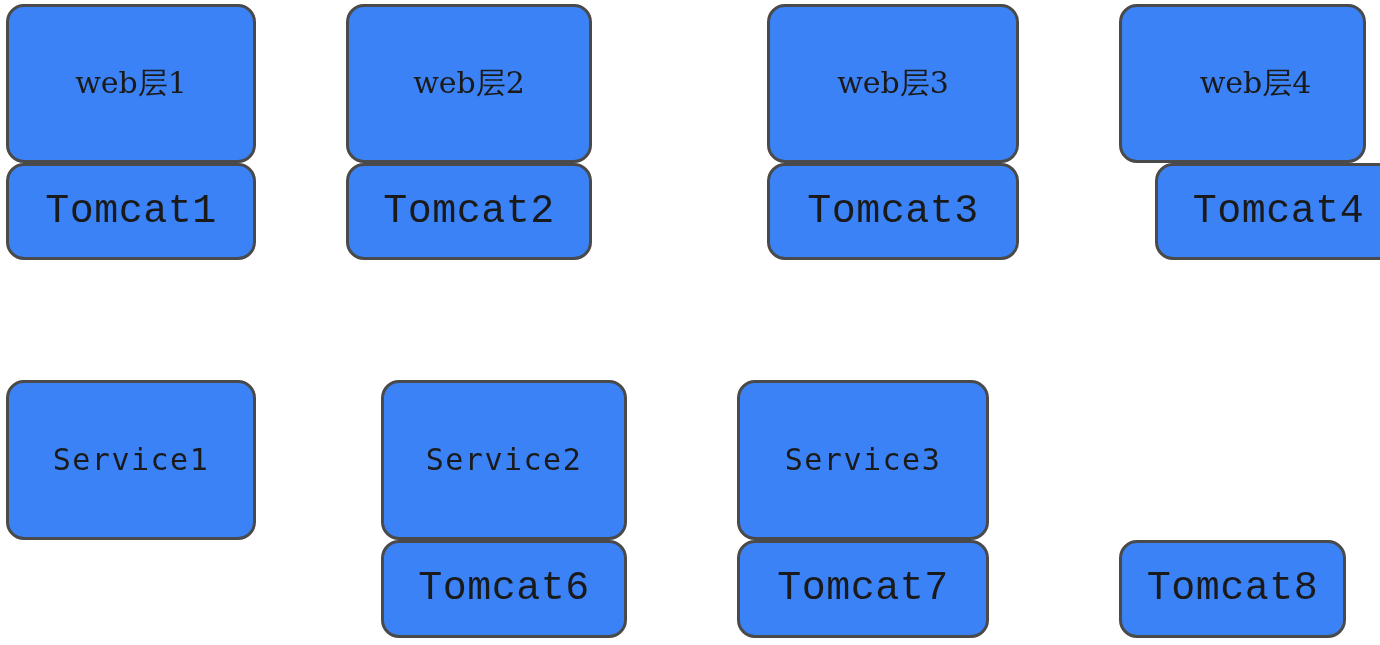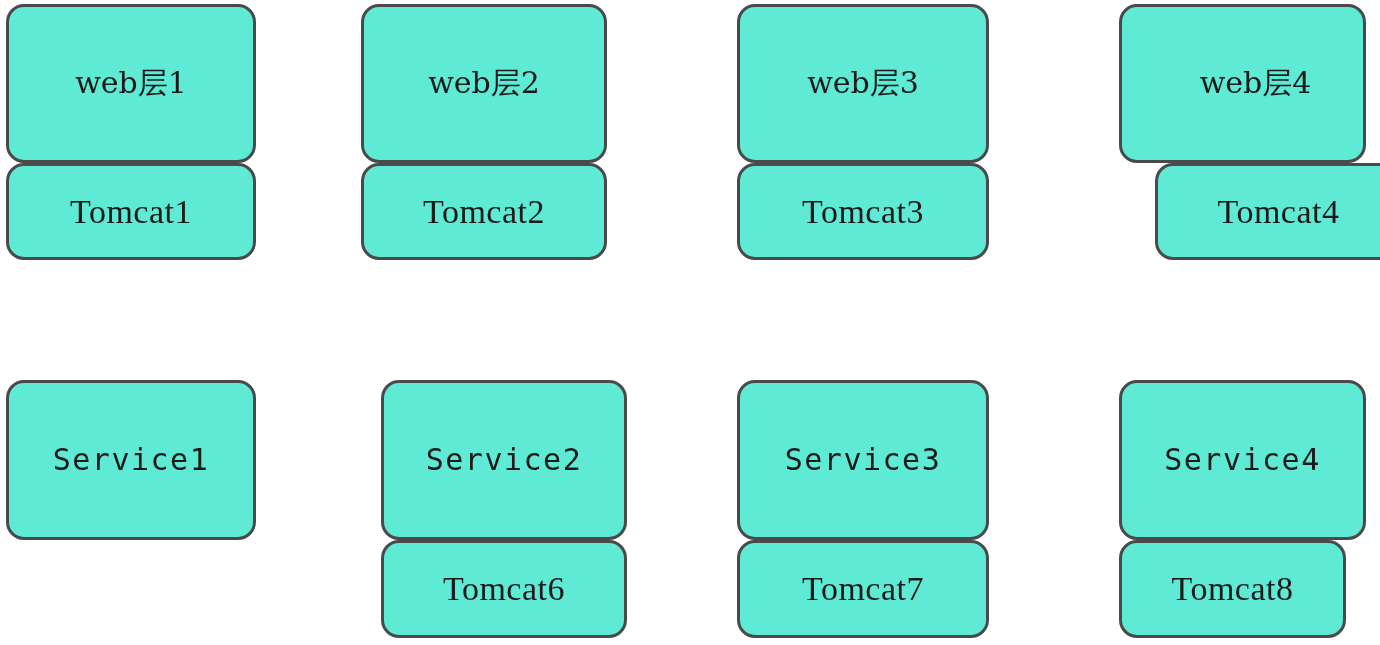--- a/index.html
+++ b/index.html
@@ -25,21 +25,21 @@
   
   .stack {
     position: absolute;
   }
 
   
   .box {
     position: absolute;
     left: 0;
     box-sizing: border-box;
-    background: #5eead4;
+    background: #3b82f6;
     border: 3px solid #4a4a4a;
     border-radius: 18px;
     display: flex;
     align-items: center;
     justify-content: center;
     text-align: center;
     color: #1a1a1a;
     overflow: hidden;
   }
 
@@ -65,22 +65,22 @@
     font-family: "DejaVu Serif", "Liberation Serif", serif;
     font-size: 30px;
     font-weight: 400;
     letter-spacing: 0px;
     line-height: 1;
     white-space: nowrap;
     position: relative;
     top: -1px;
   }
   .label-mono {
-    font-family: Liberation Serif, serif;
-    font-size: 34px;
+    font-family: Liberation Mono, monospace;
+    font-size: 40px;
     font-weight: 400;
     letter-spacing: 0.5px;
     line-height: 1;
     white-space: nowrap;
   }
   .label-service {
     font-family: "DejaVu Sans Mono", "Liberation Mono", monospace;
     font-size: 30px;
     font-weight: 400;
     letter-spacing: 1.5px;
@@ -95,30 +95,30 @@
 
   <div class="stack row1" style="left:6px; top:4px; width:250px; height:256px;">
     <div class="box primary" style="width:250px;">
       <span class="label-web">web层1</span>
     </div>
     <div class="box secondary" style="width:250px;">
       <span class="label-mono">Tomcat1</span>
     </div>
   </div>
 
-  <div class="stack row1" style="left:361px; top:4px; width:246px; height:256px;">
+  <div class="stack row1" style="left:346px; top:4px; width:246px; height:256px;">
     <div class="box primary" style="width:246px;">
       <span class="label-web">web层2</span>
     </div>
     <div class="box secondary" style="width:246px;">
       <span class="label-mono">Tomcat2</span>
     </div>
   </div>
 
-  <div class="stack row1" style="left:737px; top:4px; width:252px; height:256px;">
+  <div class="stack row1" style="left:767px; top:4px; width:252px; height:256px;">
     <div class="box primary" style="width:252px;">
       <span class="label-web">web层3</span>
     </div>
     <div class="box secondary" style="width:252px;">
       <span class="label-mono">Tomcat3</span>
     </div>
   </div>
 
   <div class="stack row1" style="left:1119px; top:4px; width:247px; height:256px;">
     <div class="box primary" style="width:247px;padding-left:26px;">
@@ -147,21 +147,18 @@
   <div class="stack row2" style="left:737px; top:380px; width:252px; height:258px;">
     <div class="box primary" style="width:252px;text-align:right;">
       <span class="label-service">Service3</span>
     </div>
     <div class="box secondary" style="width:252px;">
       <span class="label-mono">Tomcat7</span>
     </div>
   </div>
 
   <div class="stack row2" style="left:1119px; top:380px; width:247px; height:258px;">
-    <div class="box primary" style="width:247px;">
-      <span class="label-service">Service4</span>
-    </div>
     <div class="box secondary" style="width:227px;">
       <span class="label-mono">Tomcat8</span>
     </div>
   </div>
 
 </div>
 
 </body></html>

